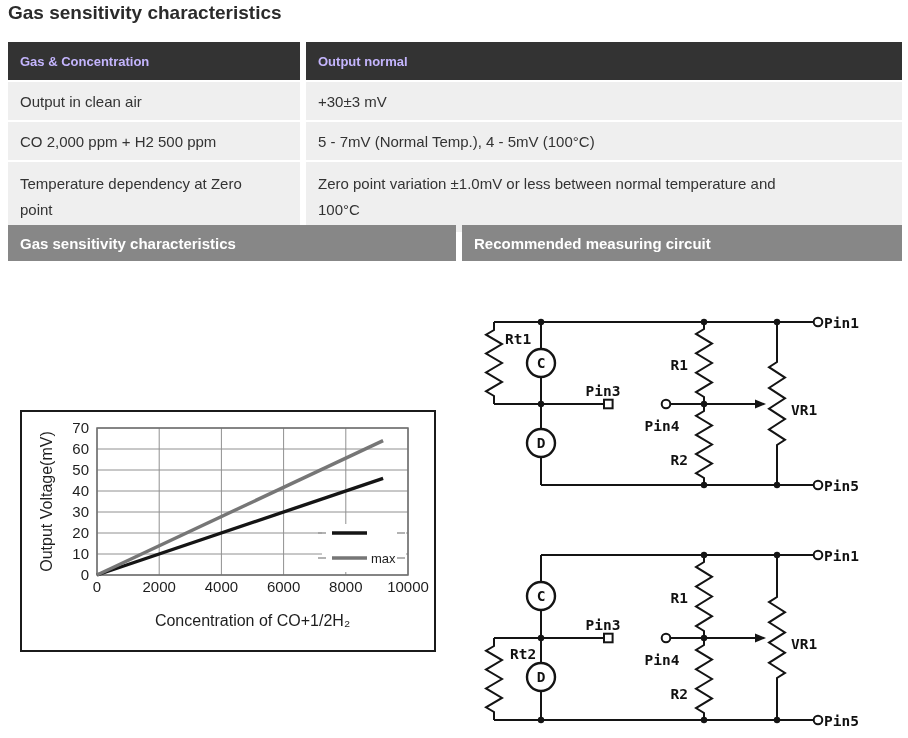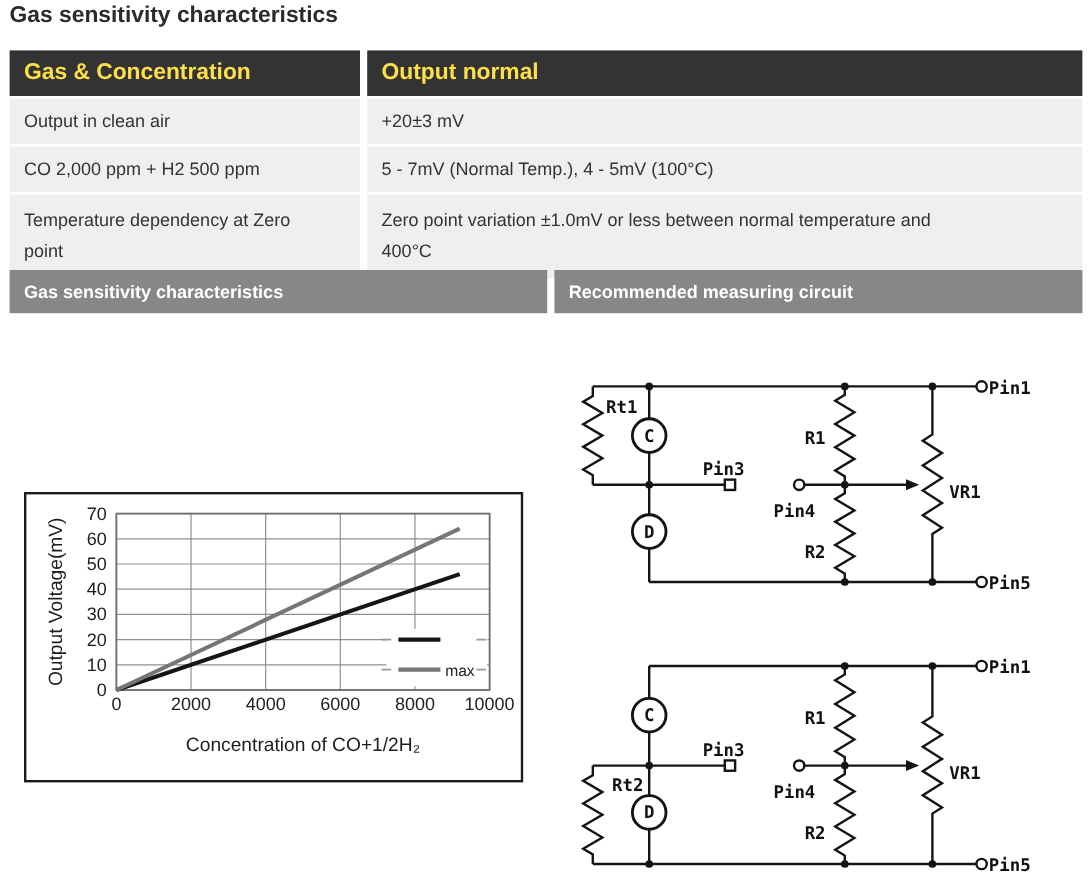--- a/index.html
+++ b/index.html
@@ -6,21 +6,21 @@
   body{width:908px;height:738px;position:relative;overflow:hidden;
        font-family:"Liberation Sans","DejaVu Sans",sans-serif;color:#333;}
 
   .page-title{position:absolute;left:8px;top:2px;font-size:19px;font-weight:bold;color:#2b2b2b;}
 
   .spec-table{position:absolute;left:8px;top:42px;width:894px;}
   .trow{display:flex;gap:6px;margin-bottom:2px;}
   .c1{width:292px;flex:none;}
   .c2{flex:1;}
   .cell{display:flex;align-items:center;padding:0 12px;box-sizing:border-box;}
-  .hrow .cell{background:#333333;color:#fde047;font-weight:bold;font-size:19px;height:38px;}
+  .hrow .cell{background:#333333;color:#c4b5fd;font-weight:bold;font-size:13px;height:38px;}
   .drow .cell{background:#efefef;color:#333333;font-size:15px;height:38px;}
   .drow.tall .cell{height:70px;line-height:26px;}
   .inner-narrow{max-width:240px;}
   .inner-wide{max-width:500px;}
 
   .section-bar{position:absolute;left:8px;top:225px;width:894px;display:flex;gap:6px;}
   .section-bar .cell{background:#878787;color:#ffffff;font-size:15px;font-weight:700;height:36px;}
   .section-bar .s1{width:448px;flex:none;}
   .section-bar .s2{flex:1;text-align:right;}
 
@@ -45,32 +45,32 @@
 
 <div class="page-title">Gas sensitivity characteristics</div>
 
 <div class="spec-table">
   <div class="trow hrow">
     <div class="cell c1">Gas &amp; Concentration</div>
     <div class="cell c2">Output normal</div>
   </div>
   <div class="trow drow">
     <div class="cell c1">Output in clean air</div>
-    <div class="cell c2">+20±3 mV</div>
+    <div class="cell c2">+30±3 mV</div>
   </div>
   <div class="trow drow">
     <div class="cell c1">CO 2,000 ppm + H2 500 ppm</div>
     <div class="cell c2">5 - 7mV (Normal Temp.), 4 - 5mV (100°C)</div>
   </div>
   <div class="trow drow tall">
     <div class="cell c1">
       <div class="inner-narrow">Temperature dependency at Zero point</div>
     </div>
     <div class="cell c2">
-      <div class="inner-wide">Zero point variation ±1.0mV or less between normal temperature and 400°C</div>
+      <div class="inner-wide">Zero point variation ±1.0mV or less between normal temperature and 100°C</div>
     </div>
   </div>
 </div>
 
 <div class="section-bar">
   <div class="cell s1">Gas sensitivity characteristics</div>
   <div class="cell s2">Recommended measuring circuit</div>
 </div>
 
 <div class="chart-frame">

